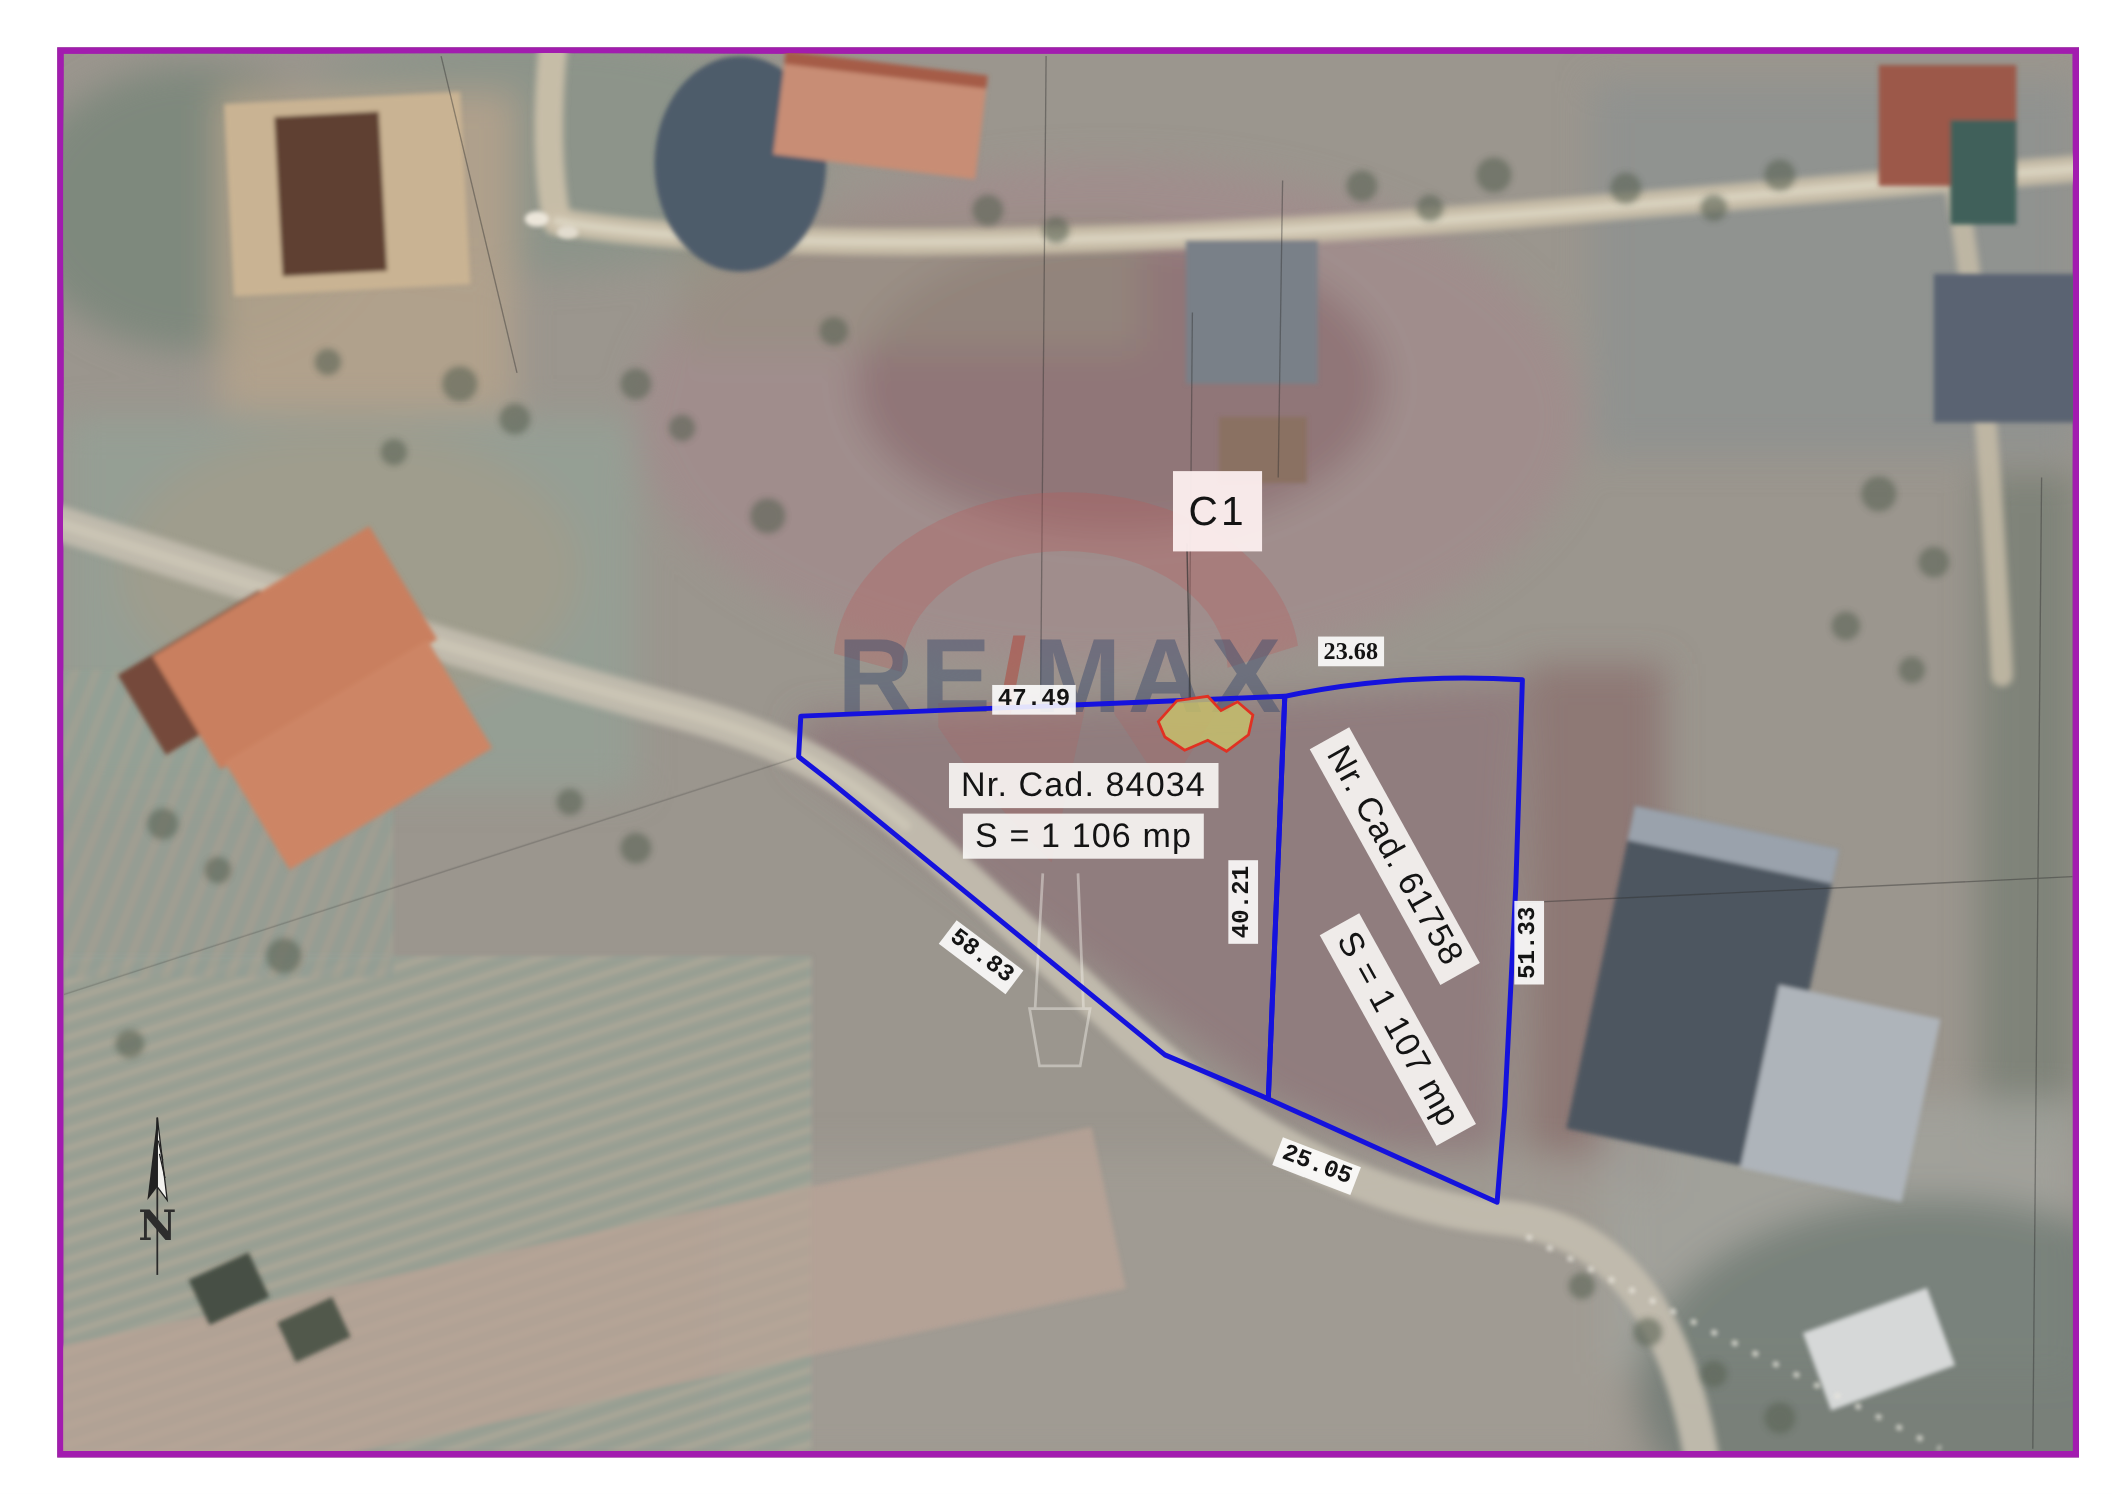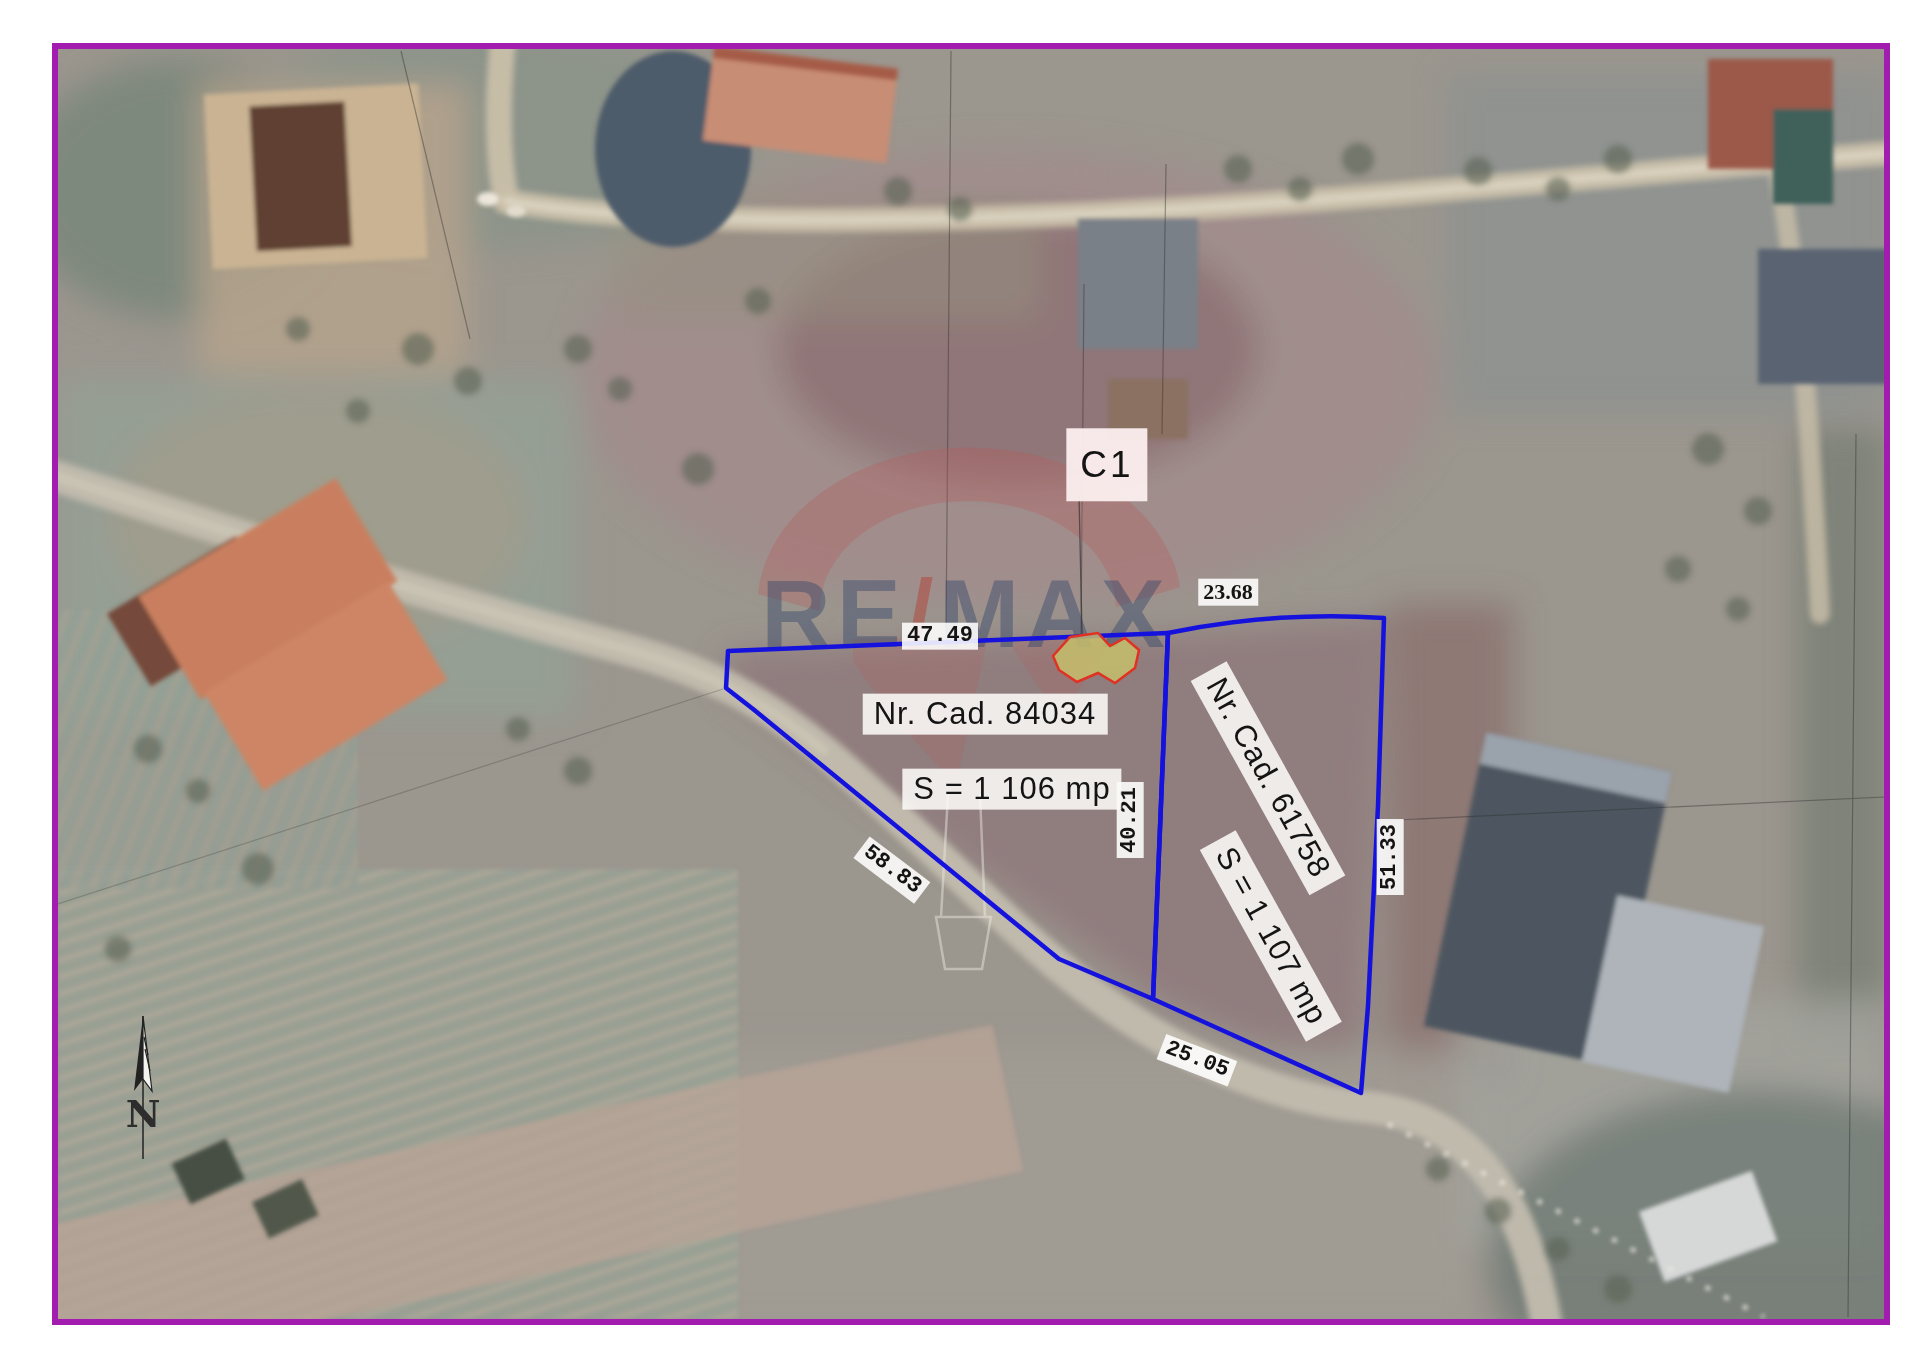--- a/index.html
+++ b/index.html
@@ -14,21 +14,21 @@
        line-height:1.12;text-align:center;}
   .dim{font-family:"Liberation Mono","DejaVu Sans Mono",monospace;font-weight:700;
        font-size:22px;background:rgba(255,255,255,0.88);padding:1px 5px;}
   .cad{font-family:"Liberation Sans",sans-serif;font-weight:400;font-size:31px;
        letter-spacing:1px;background:rgba(252,250,248,0.88);padding:3px 11px;}
   #lbl-c1{font-size:37px;letter-spacing:3px;background:rgba(251,237,237,0.96);
           padding:16px 14px;font-weight:400;}
   #dim-top1{left:940px;top:636px;}
   #dim-top2{left:1228px;top:592px;font-family:Liberation Serif, serif;}
   #cad-plot1{left:985px;top:714px;}
-  #area-plot1{left:985px;top:789px;margin-left:27px;}
+  #area-plot1{left:985px;top:760px;}
   #dim-west{left:892px;top:870px;transform:translate(-50%,-50%) rotate(37deg);}
   #dim-divider{left:1130px;top:820px;transform:translate(-50%,-50%) rotate(-90deg);}
   #dim-east{left:1390px;top:857px;transform:translate(-50%,-50%) rotate(-90deg);}
   #dim-south{left:1197px;top:1060px;transform:translate(-50%,-50%) rotate(21deg);}
   #cad-plot2{left:1268px;top:778px;transform:translate(-50%,-50%) rotate(61deg);}
   #area-plot2{left:1271px;top:936px;transform:translate(-50%,-50%) rotate(61deg);}
   #lbl-c1{left:1107px;top:465px;}
 </style>
 </head>
 <body>

